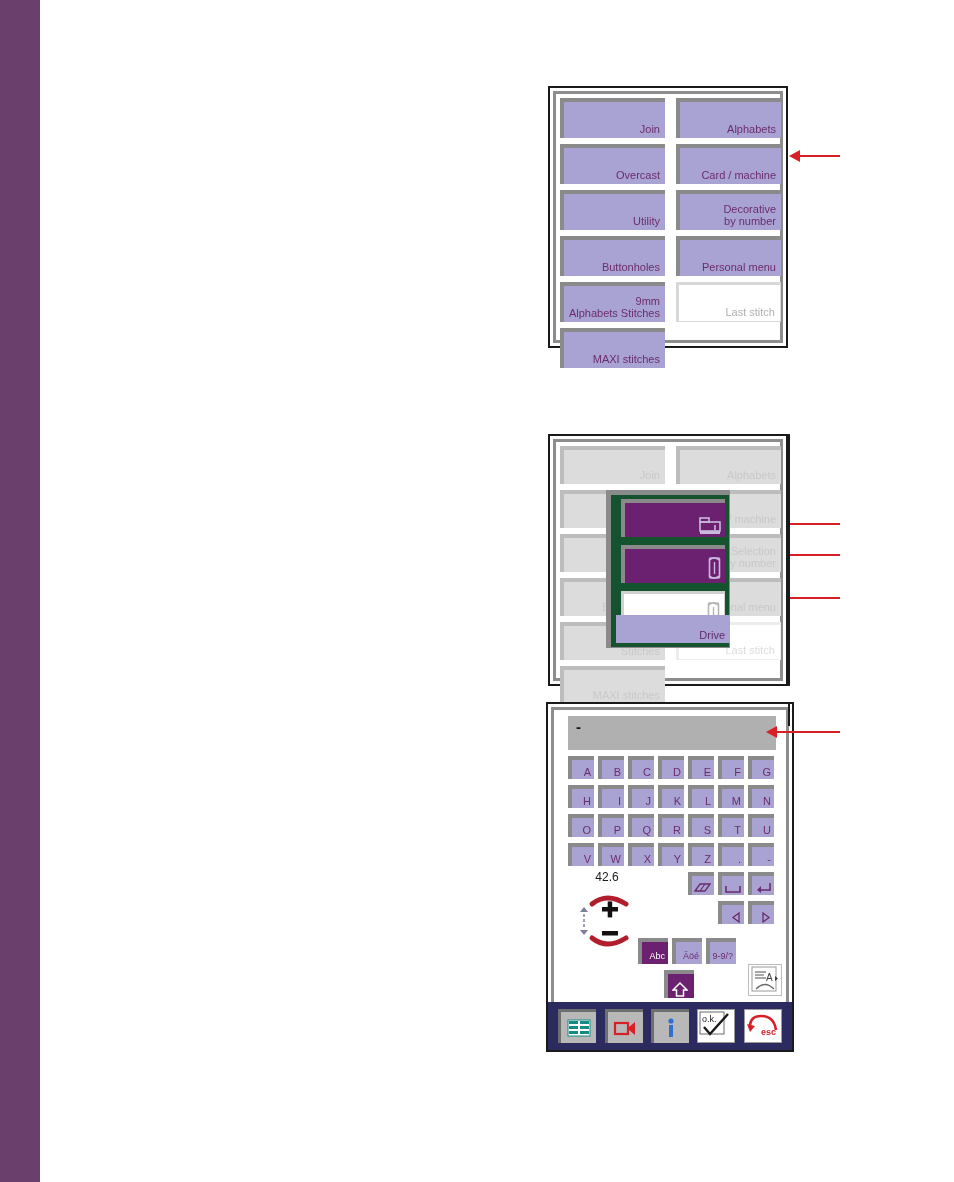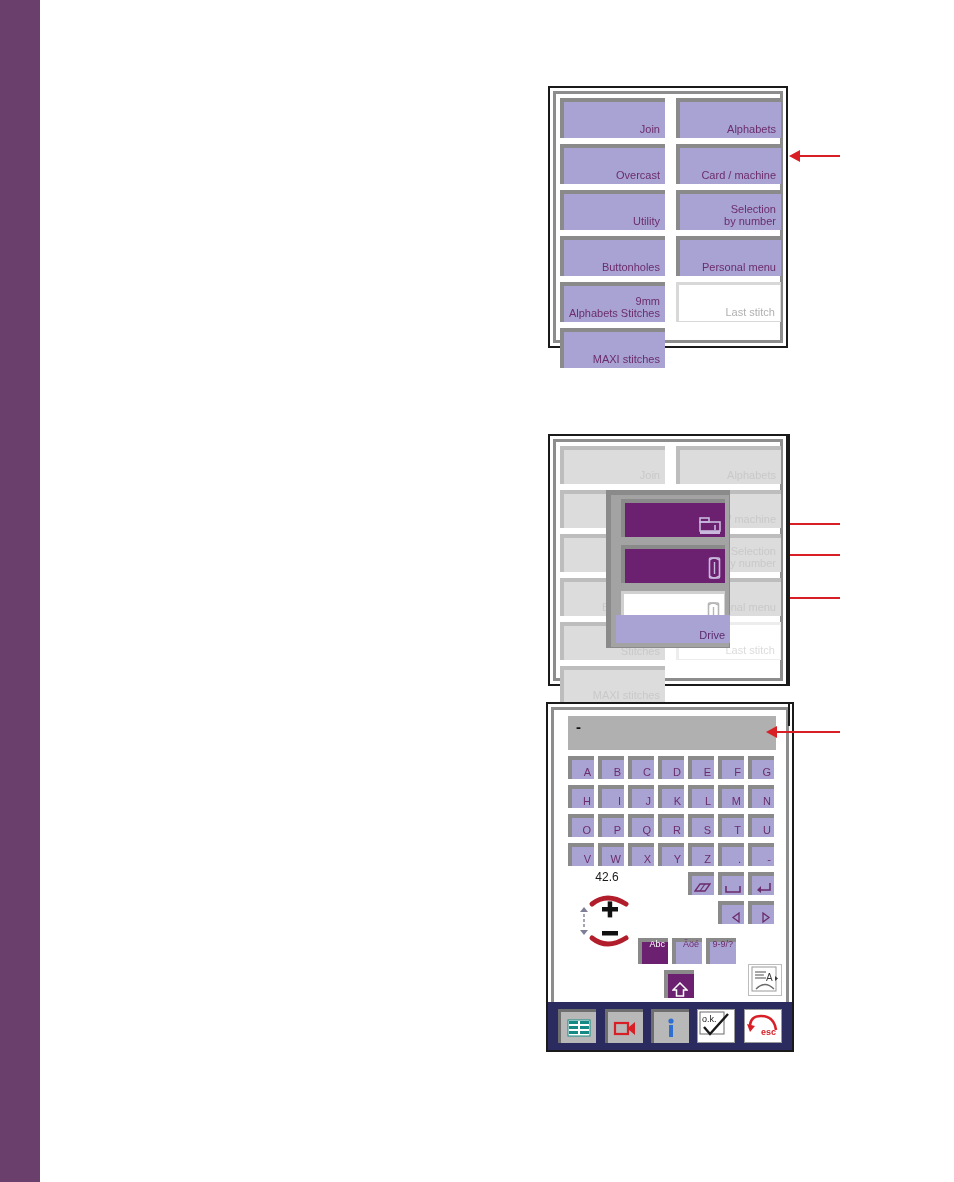--- a/index.html
+++ b/index.html
@@ -55,21 +55,21 @@
 
   
   .mbtn.ghost { background:#dcdcdc; color:#c9c9c9; border-top-color:#bdbdbd; border-left-color:#bdbdbd; }
   .mbtn.ghost.disabled { background:#ffffff; color:#dcdcdc; border-color:#ededed; }
 
   
   #screen2 { left:548px; top:434px; width:240px; height:252px; }
 
   #popup {
     position:absolute; left:56px; top:54px; width:124px; height:158px;
-    background:#a3a3a3;
+    background:#14532d;
     border-top:5px solid #8a8a8a;
     border-left:5px solid #8a8a8a;
     border-right:1px solid #8a8a8a;
     border-bottom:1px solid #8a8a8a;
     padding:5px;
   }
   .pbtn {
     position:absolute; left:10px; width:104px; height:38px;
     background:#6b2070;
     border-top:4px solid #8a8a8a;
@@ -108,21 +108,21 @@
     background:#a9a3d4;
     color:#6b2d6b;
     font-size:11px;
     border-top:4px solid #8a8a8a;
     border-left:4px solid #8a8a8a;
     display:flex; align-items:flex-end; justify-content:flex-end;
     padding:0 3px 1px 0;
     line-height:11px;
   }
   .key.sel { background:#6b2070; color:#ffffff; }
-  .key.mode { width:30px; height:26px; font-size:9px; padding-bottom:14px; }
+  .key.mode { width:30px; height:26px; font-size:9px; padding-bottom:2px; }
 
   
   #stepper { position:absolute; left:18px; top:176px; width:70px; height:68px; }
   #stepval { position:absolute; left:18px; top:160px; width:70px; text-align:center;
              font-size:12px; color:#1a1a1a; }
 
   
   #toolbar {
     position:absolute; left:0; bottom:0; width:100%; height:48px;
     background:#2b2b60;
@@ -162,21 +162,21 @@
     <div class="mbtn" style="left:2px;  top:48px;  width:105px; height:40px;">
         <span>Overcast</span>
       </div>
     <div class="mbtn" style="left:118px; top:48px;  width:105px; height:40px;">
         <span>Card / machine</span>
       </div>
     <div class="mbtn" style="left:2px;  top:94px;  width:105px; height:40px;">
         <span>Utility</span>
       </div>
     <div class="mbtn" style="left:118px; top:94px;  width:105px; height:40px;">
-        <span>Selection
+        <span>Decorative
 by number</span>
       </div>
     <div class="mbtn" style="left:2px;  top:140px; width:105px; height:40px;">
         <span>Buttonholes</span>
       </div>
     <div class="mbtn" style="left:118px; top:140px; width:105px; height:40px;">
         <span>Personal menu</span>
       </div>
     <div class="mbtn" style="left:2px;  top:186px; width:105px; height:40px;">
         <span>9mm

